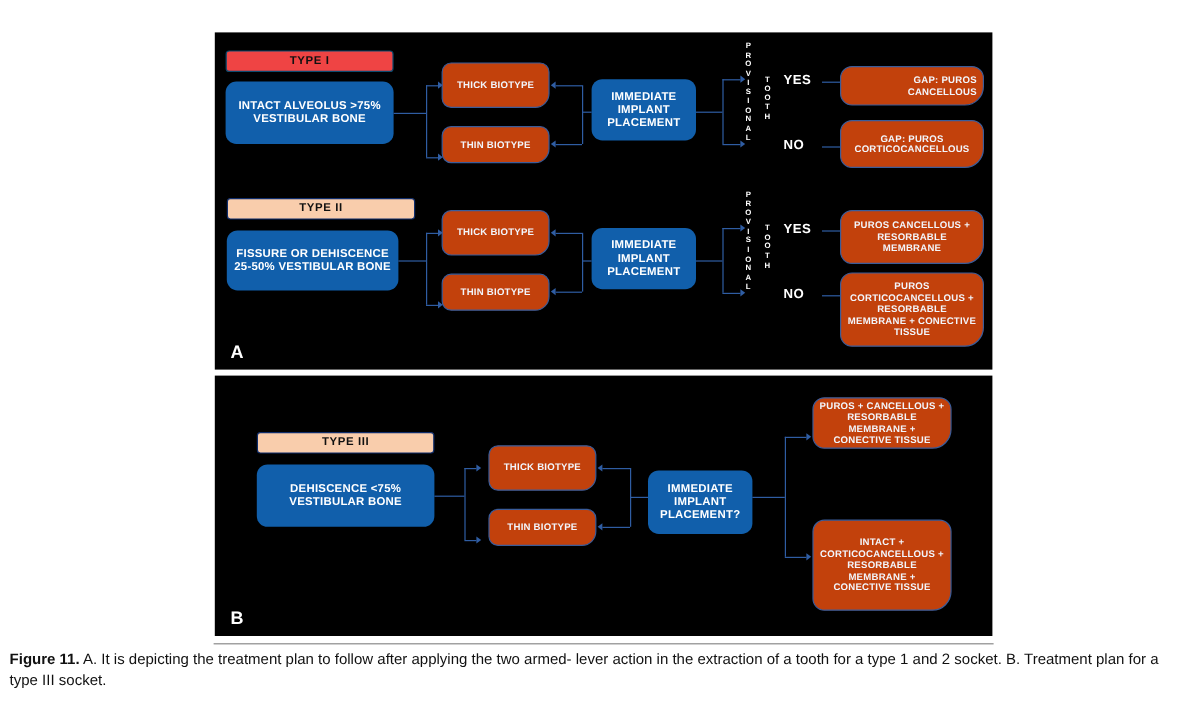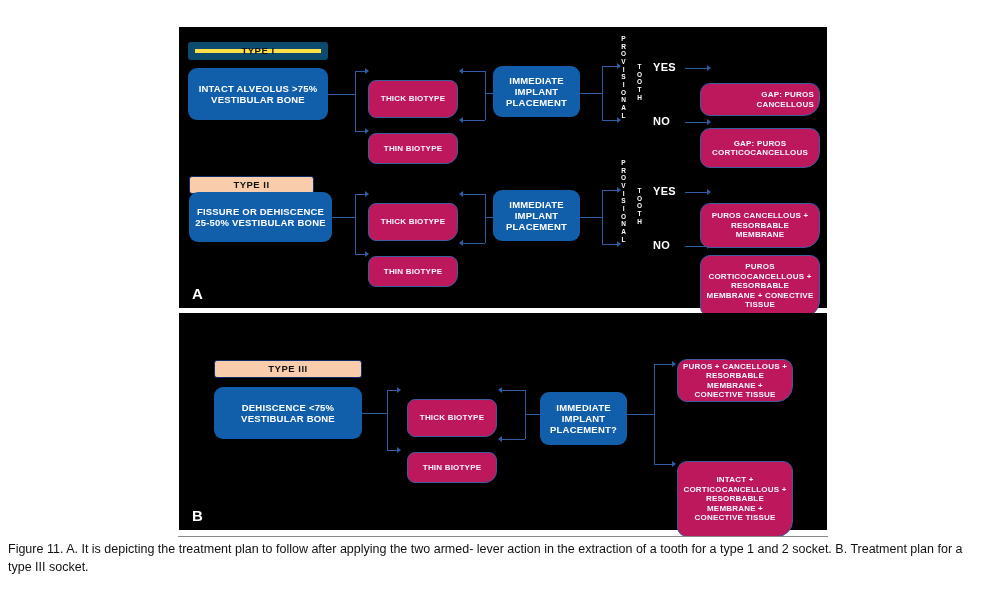--- a/index.html
+++ b/index.html
@@ -13,29 +13,29 @@
 
   .panel-letter{position:absolute;color:#ffffff;font-weight:bold;font-size:15px;
                 letter-spacing:.5px;}
 
   
   .node{position:absolute;display:flex;align-items:center;justify-content:center;
         text-align:center;box-sizing:border-box;line-height:1.18;}
 
   .node-type{border-radius:3px;color:#111111;font-weight:bold;font-size:9.5px;
              letter-spacing:.5px;}
-  .type-green{background:#fde047;border:7px solid #0c4a6e;}
+  .type-green{background:#ef4444;border:1px solid #0c4a6e;}
   .type-peach{background:#f9cdac;border:1px solid #0f2d6b;}
 
   .node-blue{background:#115fab;border-radius:9px;color:#ffffff;
              font-weight:bold;font-size:9.5px;letter-spacing:.2px;padding:2px 4px;}
 
-  .node-dark{background:#be185d;border:1px solid #3a5c9a;color:#f2f5fb;
+  .node-dark{background:#c2410c;border:1px solid #3a5c9a;color:#f2f5fb;
              font-weight:bold;font-size:8px;letter-spacing:.2px;padding:2px 5px;
-             border-radius:8px 8px 12px 8px;margin-top:28px;}
+             border-radius:8px 8px 12px 8px;}
   .node-dark.wide-r{border-radius:10px 10px 16px 10px;}
 
   
   .ln{position:absolute;background:#2f5da3;}
   .lnh{height:1px;}
   .lnv{width:1px;}
   .arrow{position:absolute;width:0;height:0;
          border-top:3px solid transparent;border-bottom:3px solid transparent;}
   .arrow-r{border-left:4px solid #2f5da3;}
   .arrow-l{border-right:4px solid #2f5da3;}
@@ -45,21 +45,21 @@
          color:#ffffff;font-weight:bold;font-size:6.5px;line-height:1.18;
          letter-spacing:.3px;}
   .vtext span{display:block;}
 
   .yesno{position:absolute;color:#ffffff;font-weight:bold;font-size:11px;
          letter-spacing:.3px;}
 
   
   #caption{position:absolute;left:8px;top:540px;width:960px;
            color:#111111;font-size:12.5px;line-height:1.45;letter-spacing:0;}
-  #caption b{font-weight:normal;margin-top:16px;}
+  #caption b{font-weight:bold;margin-top:16px;}
   .cap-rule{position:absolute;left:178px;top:536px;width:650px;height:1px;
             background:#8a8a8a;}
 </style>
 </head>
 <body>
 
 <div class="panel" id="panel-a">
 
   <div class="node node-type type-green" style="left:9px;top:15px;width:140px;height:18px;">TYPE I</div>
 
@@ -116,21 +116,21 @@
   <div class="yesno" style="left:474px;top:88px;">NO</div>
 
   <div class="ln lnh" style="left:506px;top:41px;width:22px;"></div>
   <div class="arrow arrow-r" style="left:528px;top:38px;"></div>
   <div class="ln lnh" style="left:506px;top:95px;width:22px;"></div>
   <div class="arrow arrow-r" style="left:528px;top:92px;"></div>
 
   <div class="node node-dark wide-r" style="left:521px;top:28px;width:120px;height:33px;text-align:right;">GAP: PUROS CANCELLOUS</div>
   <div class="node node-dark wide-r" style="left:521px;top:73px;width:120px;height:40px;">GAP: PUROS CORTICOCANCELLOUS</div>
 
-  <div class="node node-type type-peach" style="left:10px;top:149px;width:125px;height:18px;">TYPE II</div>
+  <div class="node node-type type-peach" style="left:10px;top:138px;width:157px;height:18px;">TYPE II</div>
 
   <div class="node node-blue" style="left:10px;top:165px;width:143px;height:50px;">FISSURE OR DEHISCENCE 25-50% VESTIBULAR BONE</div>
 
   <div class="ln lnh" style="left:153px;top:190px;width:23px;"></div>
   <div class="ln lnv" style="left:176px;top:167px;height:60px;"></div>
   <div class="ln lnh" style="left:176px;top:167px;width:10px;"></div>
   <div class="ln lnh" style="left:176px;top:227px;width:10px;"></div>
   <div class="arrow arrow-r" style="left:186px;top:164px;"></div>
   <div class="arrow arrow-r" style="left:186px;top:224px;"></div>
 

